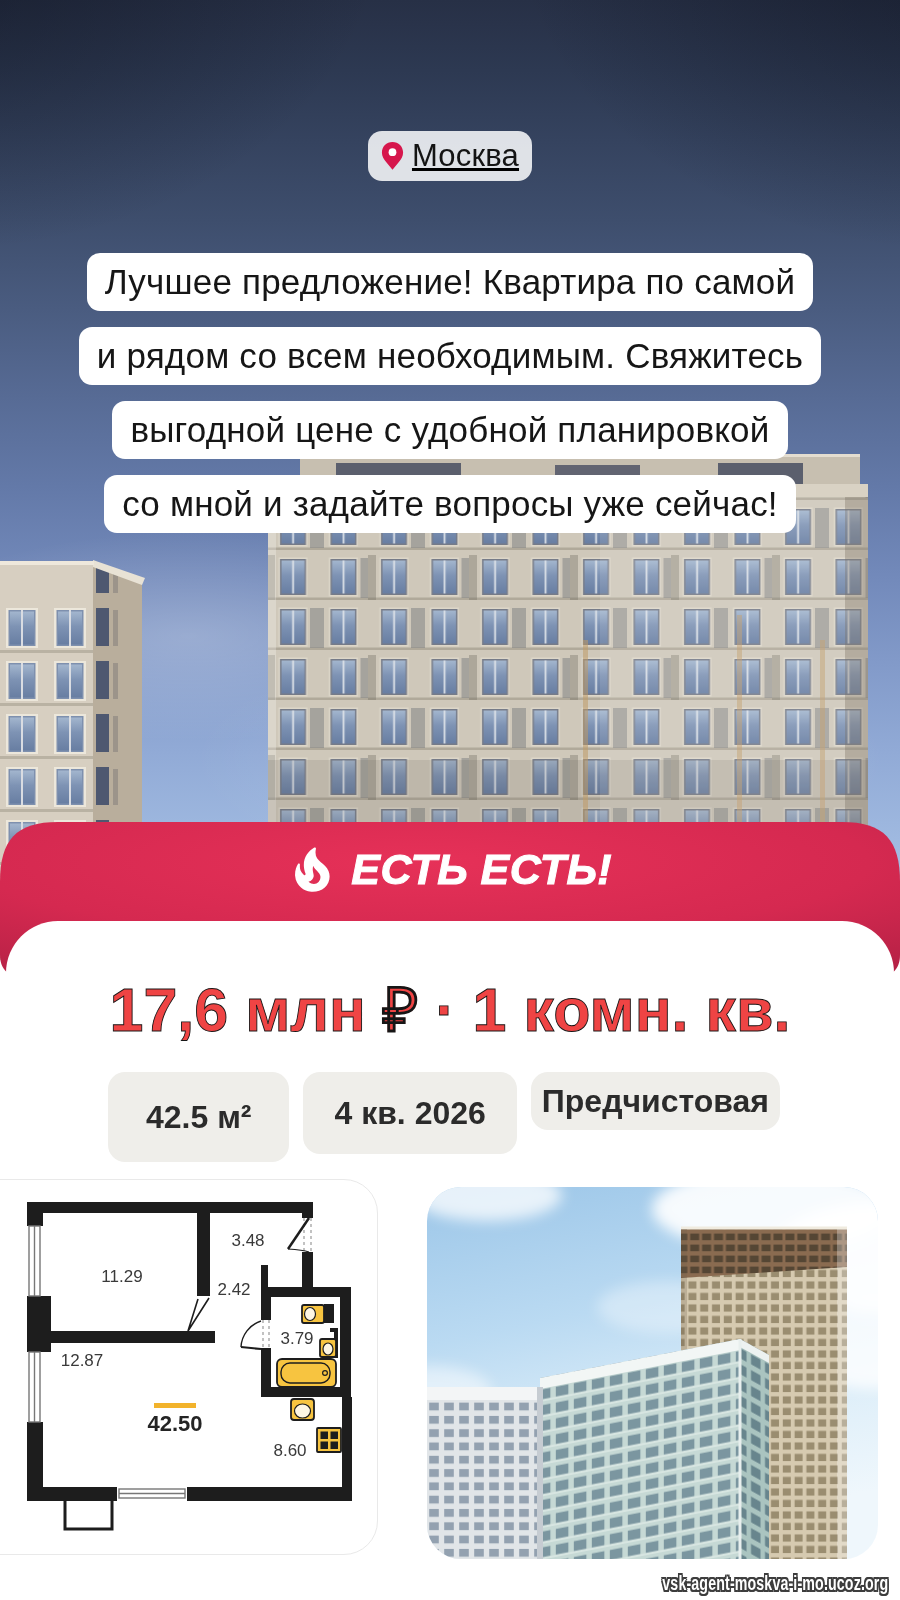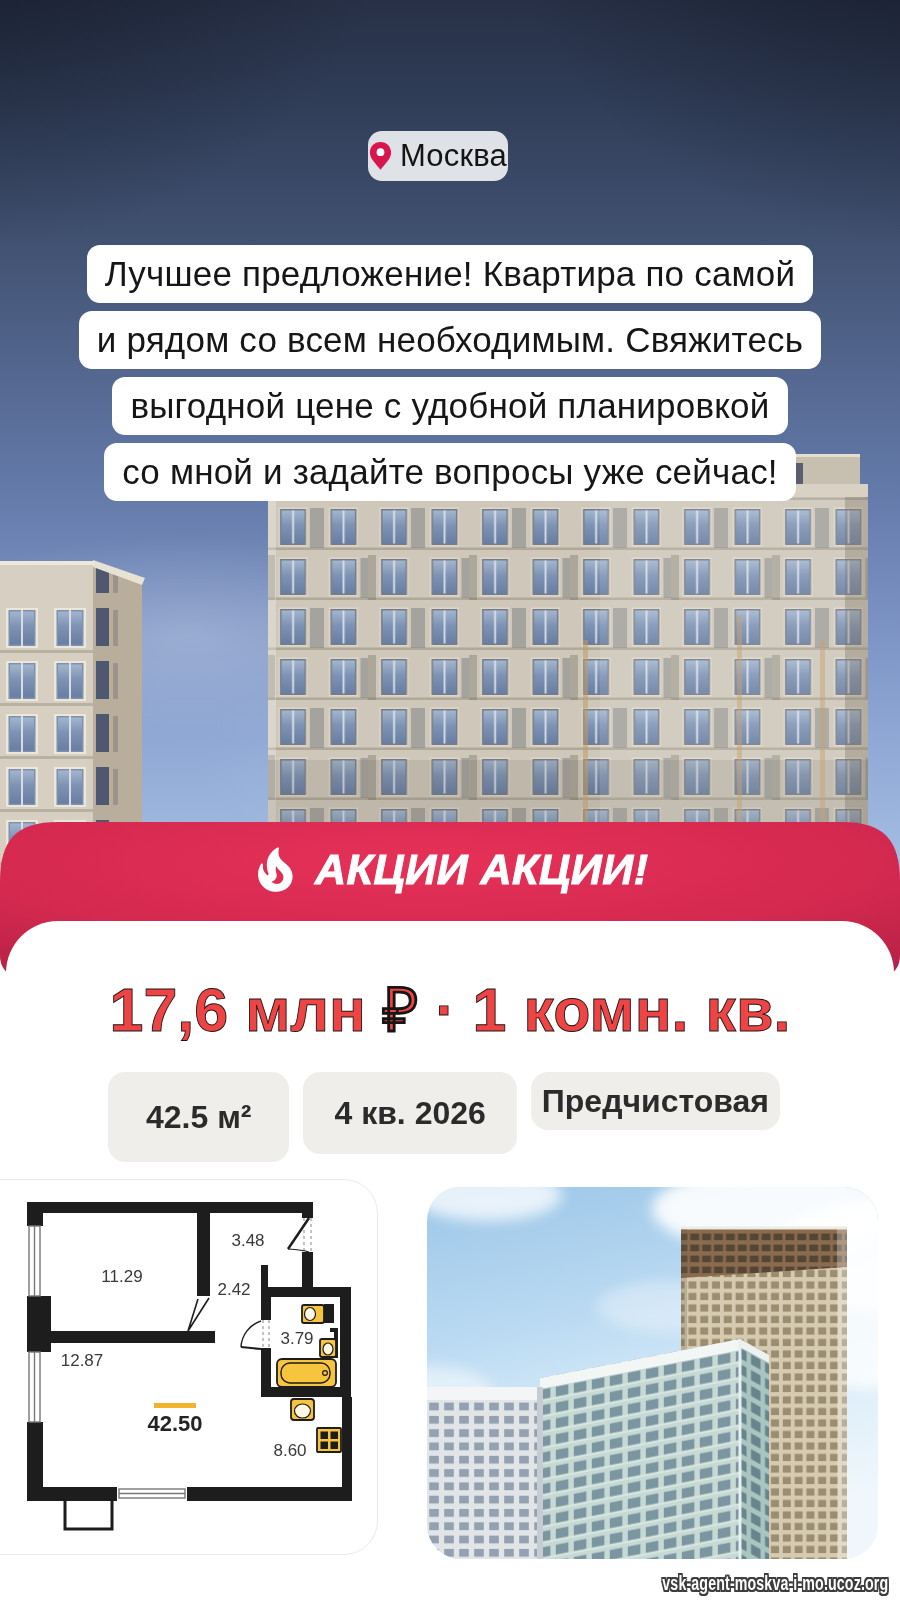--- a/index.html
+++ b/index.html
@@ -4,24 +4,24 @@
 html,body{margin:0;padding:0;}
 body{width:900px;height:1600px;overflow:hidden;background:#fff;font-family:"Liberation Sans",sans-serif;position:relative;}
 #photo{position:absolute;left:0;top:0;width:900px;height:884px;
 background:
 radial-gradient(ellipse 620px 460px at -60px -80px, rgba(12,16,28,.55), rgba(12,16,28,0) 72%),
 radial-gradient(ellipse 620px 460px at 960px -80px, rgba(12,16,28,.55), rgba(12,16,28,0) 72%),
 radial-gradient(ellipse 420px 150px at 21% 72%, rgba(255,255,255,.22), rgba(255,255,255,0) 70%),radial-gradient(ellipse 500px 170px at 60% 86%, rgba(255,255,255,.14), rgba(255,255,255,0) 70%),
 linear-gradient(180deg,#273046 0%,#2d3952 8%,#35435f 16%,#3e4e6d 25%,#4a5c80 35%,#576b95 45%,#6379a8 55%,#7289ba 65%,#829ac9 75%,#91aad6 85%,#9fb9e0 95%,#a5bfe4 100%);
 }
 #bsvg{position:absolute;left:0;top:0;}
-.pill{position:absolute;left:368px;top:131px;width:140px;height:50px;background:rgba(236,238,241,.93);border-radius:14px;display:flex;align-items:center;justify-content:center;}
+.pill{position:absolute;left:368px;top:131px;width:164px;height:50px;background:rgba(236,238,241,.93);border-radius:14px;display:flex;align-items:center;justify-content:center;text-decoration:underline;}
 .pill span{font-size:31px;color:#141414;margin-left:8px;letter-spacing:.2px;}
 .msg{position:absolute;left:0;top:237px;width:900px;text-align:center;line-height:0;}
-.msg .ln{display:block;margin:8px auto;height:58px;}
+.msg .ln{display:block;margin:16px auto;height:58px;}
 .msg .ln span{display:inline-block;background:#fff;border-radius:13px;height:58px;line-height:58px;font-size:35px;color:#161616;padding:0 18px;letter-spacing:.2px;}
 #redband{position:absolute;left:0;top:820px;width:900px;height:170px;}
 #banrow{position:absolute;left:6px;top:845px;width:900px;text-align:center;}
 #banrow .flame{display:inline-block;vertical-align:middle;margin-right:15px;}
 #banrow .btxt{display:inline-block;vertical-align:middle;color:#fff;font-size:43px;font-weight:bold;font-style:italic;letter-spacing:.5px;-webkit-text-stroke:1px #fff;padding-right:8px;}
 #card{position:absolute;left:6px;top:921px;width:888px;height:679px;background:#fff;border-radius:52px 52px 0 0;}
 #price{position:absolute;left:0;top:966px;width:900px;text-align:center;font-size:61px;font-weight:bold;color:#ef4444;-webkit-text-stroke:.9px #161616;letter-spacing:0px;}
 #chips{position:absolute;left:-6px;top:1072px;width:900px;display:flex;justify-content:center;gap:14px;}
 .chip{height:58px;line-height:58px;background:#efeeea;border-radius:17px;font-size:32px;font-weight:bold;color:#2b2b2b;padding:12px 31px;}
 #plancard{position:absolute;left:-40px;top:1179px;width:418px;height:376px;background:#fff;border:1px solid #e9e9e9;border-radius:34px;box-sizing:border-box;}
@@ -116,21 +116,21 @@
         <stop offset=".55" stop-color="#d52950"></stop>
         <stop offset="1" stop-color="#b22044"></stop>
     </radialGradient>
   </defs>
   <path d="M 58 2 L 842 2 C 884 2 900 20 900 62 L 900 135 C 900 150 891 157 876 157 L 24 157 C 9 157 0 150 0 135 L 0 62 C 0 20 16 2 58 2 Z" fill="url(#rg)"></path>
 </svg>
 <div id="banrow">
   <svg class="flame" width="40" height="45" viewBox="3.2 1.3 17.3 20.8">
     <path fill="#fff" d="M19.48 12.35c-1.57-4.08-7.16-4.3-5.81-10.23.1-.44-.37-.78-.75-.55C9.29 3.71 6.68 8 8.87 13.62c.18.46-.36.89-.75.59-1.81-1.37-2-3.34-1.84-4.75.06-.52-.62-.77-.91-.34C4.69 10.16 4 11.84 4 14.37c.38 5.6 5.11 7.32 6.81 7.54 2.43.31 5.06-.14 6.95-1.87 2.08-1.93 2.84-5.01 1.72-7.69zm-9.28 5.03c1.44-.35 2.18-1.39 2.38-2.31.33-1.43-.96-2.83-.09-5.09.33 1.87 3.27 3.04 3.27 5.08.08 2.53-2.66 4.7-5.56 2.32z"></path>
   </svg>
-  <span class="btxt">АКЦИИ АКЦИИ!</span>
+  <span class="btxt">ЕСТЬ ЕСТЬ!</span>
 </div>
 
 <div id="card"></div>
 <div id="price">17,6 млн ₽ · 1 комн. кв.</div>
 <div id="chips">
   <div class="chip" style="padding:16px 38px">42.5 м²</div>
   <div class="chip">4 кв. 2026</div>
   <div class="chip" style="padding:0 11px">Предчистовая</div>
 </div>
 

